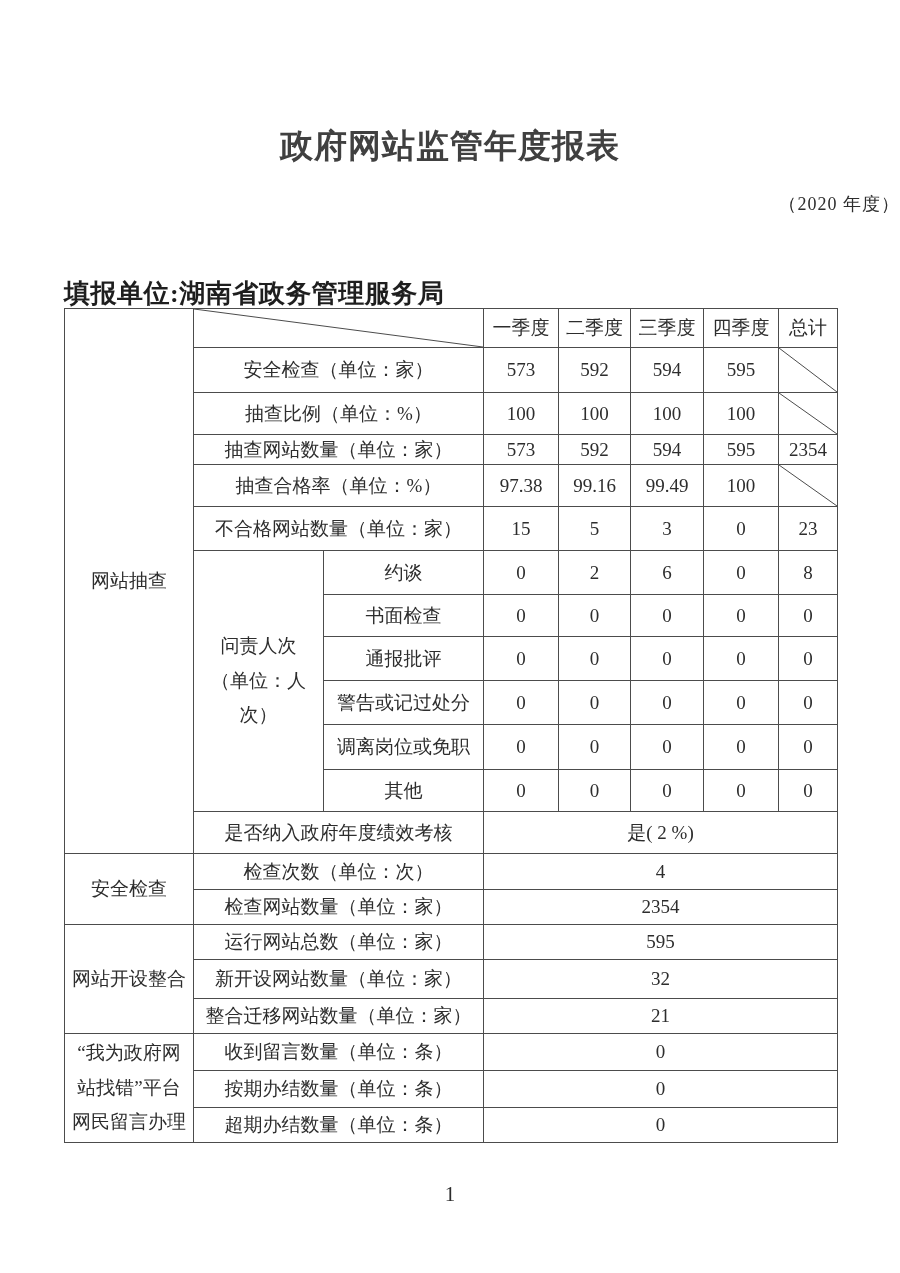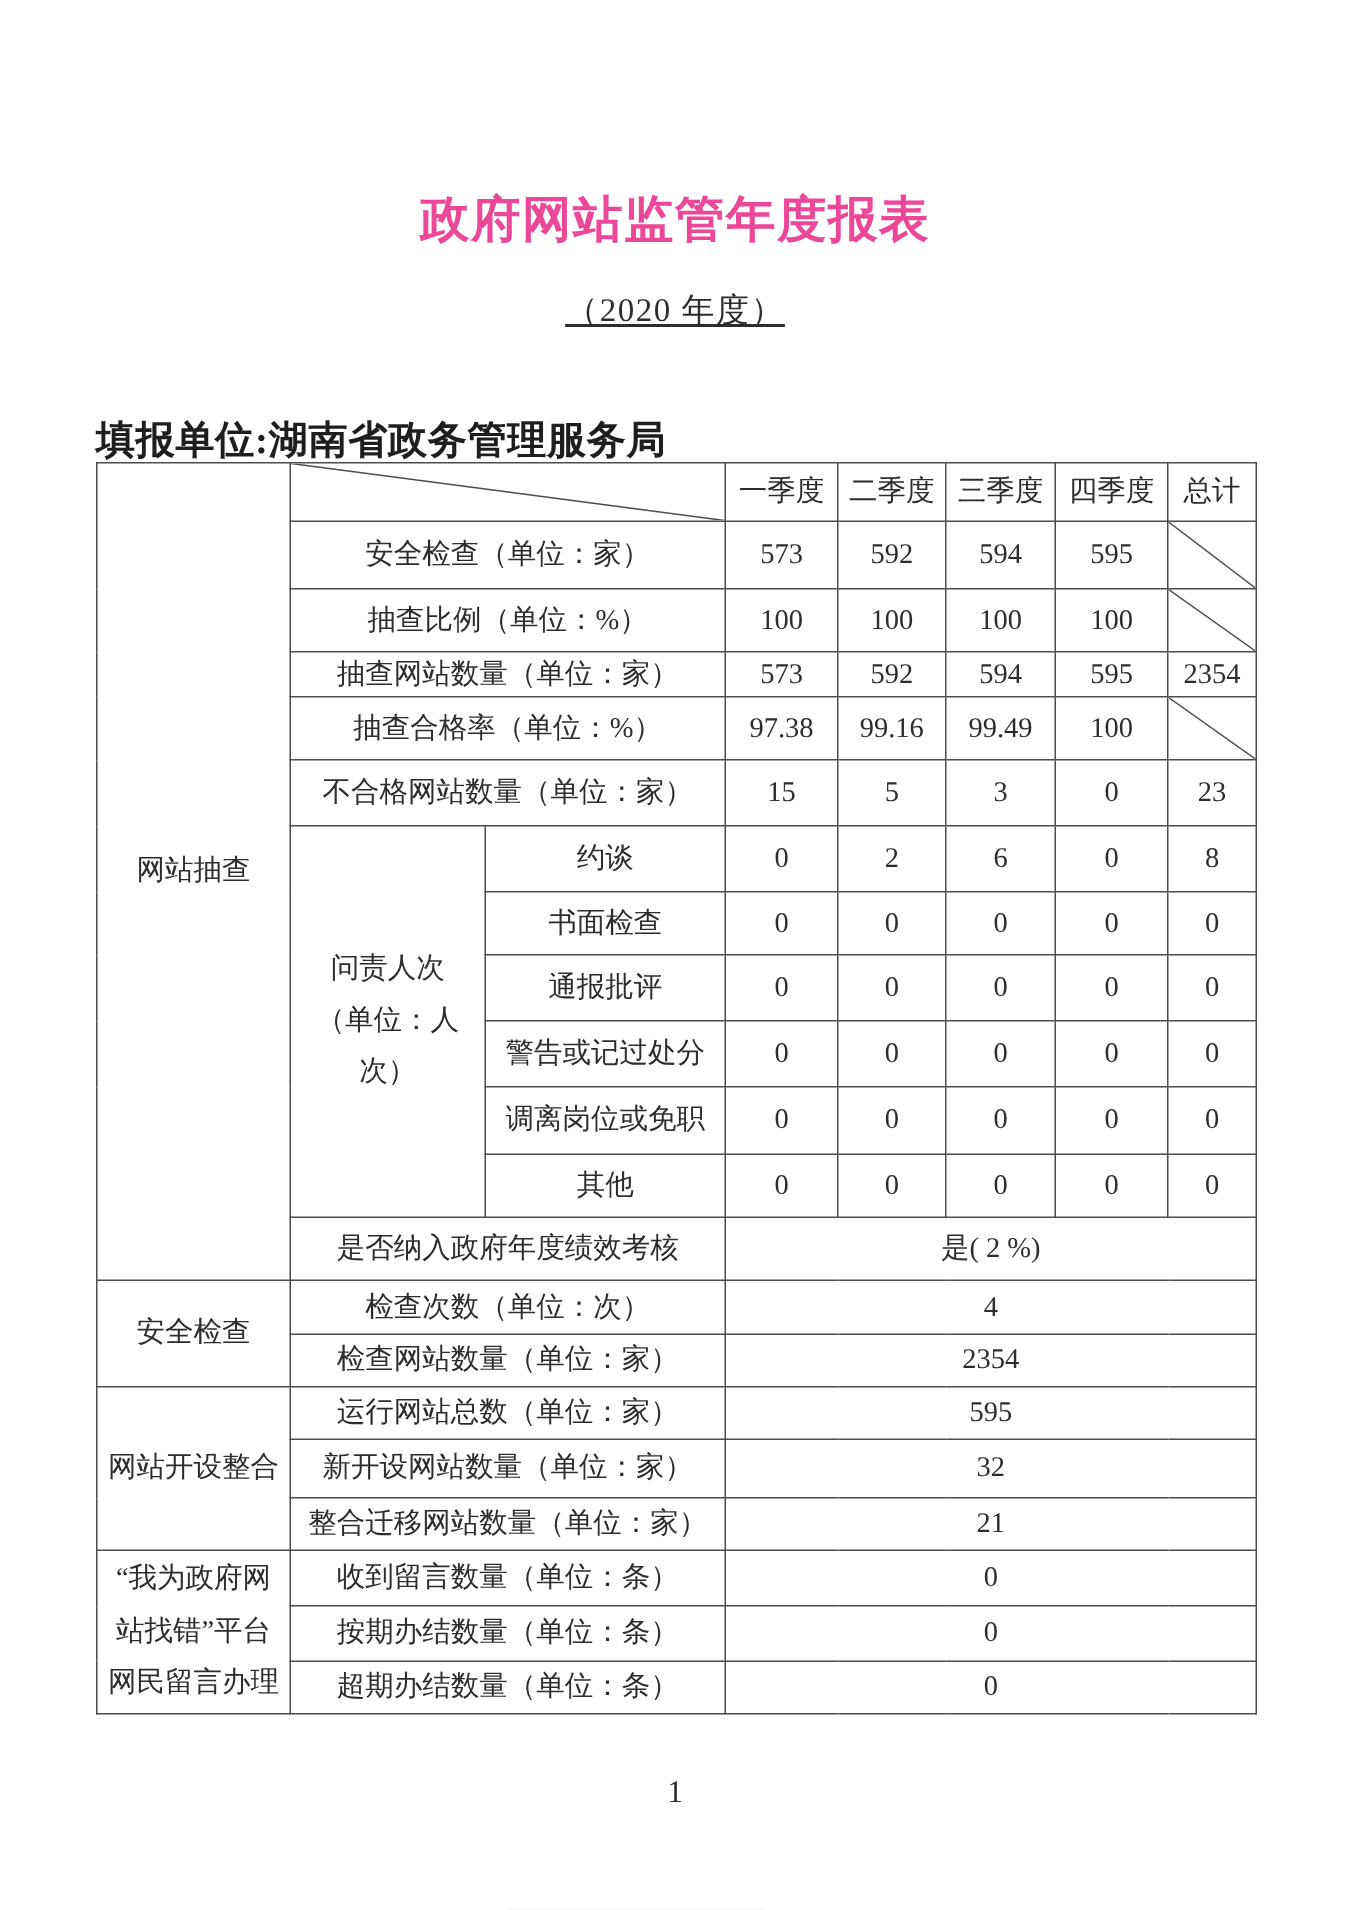--- a/index.html
+++ b/index.html
@@ -11,25 +11,25 @@
     background:#ffffff;
     color:#2d2d2d;
     font-family:"Liberation Serif","DejaVu Serif",serif;
     overflow:hidden;
   }
   .title {
     position:absolute; top:124px; left:0; width:100%;
     text-align:center;
     font-family:"Liberation Sans","DejaVu Sans",sans-serif;
     font-weight:700; font-size:33px; letter-spacing:1px;
-    color:#ec4899;
+    color:#404040;
   }
   .subtitle {
     position:absolute; top:192px; left:0; width:100%;
-    text-align:center; font-size:22px; letter-spacing:1px;text-decoration:underline;
+    text-align:right; font-size:18px; letter-spacing:1px;
   }
   .reporting-unit {
     position:absolute; top:276px; left:64px;
     font-size:26px; font-weight:700; letter-spacing:0.5px;
     color:#1e1e1e;
   }
   table.report-table {
     position:absolute; left:64px; top:308px;
     width:773px; table-layout:fixed;
     border-collapse:collapse;

